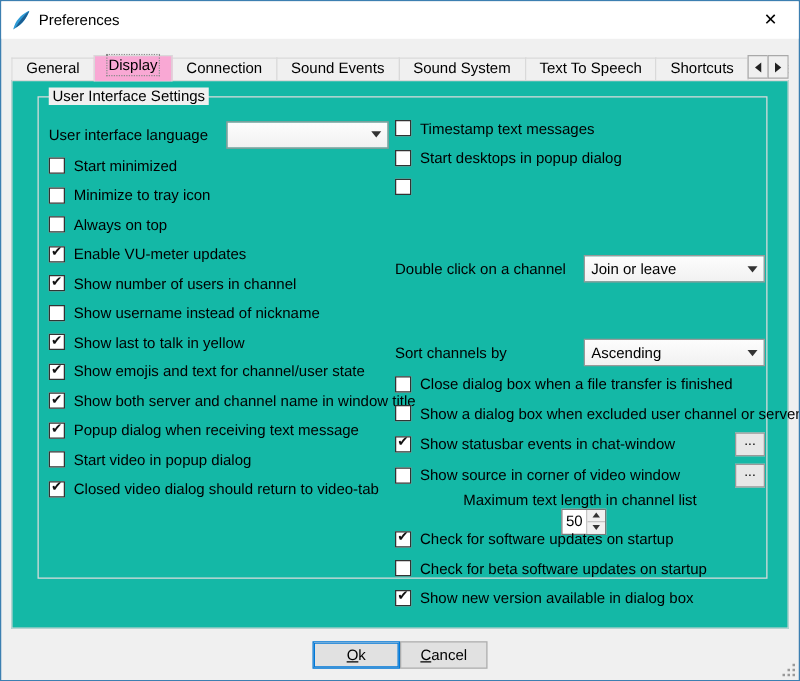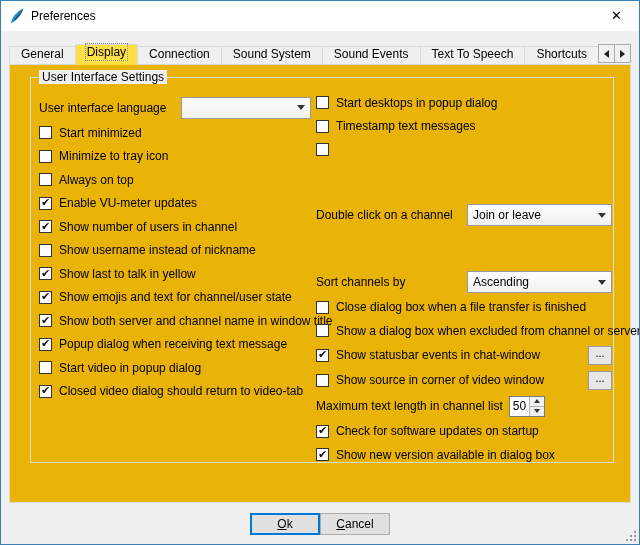--- a/index.html
+++ b/index.html
@@ -29,56 +29,56 @@
     position: absolute; top: 42px; left: 8px; right: 8px; height: 22px;
     display: flex; align-items: flex-end; overflow: hidden; white-space: nowrap;
   }
   .tab {
     height: 19px; padding: 0 11px; background: #f0f0f0;
     border: 1px solid #d9d9d9; border-bottom: none;
     display: inline-flex; align-items: flex-start; margin-right: -1px;
     flex: none; position: relative; z-index: 1; cursor: default;
   }
   .tab.active {
-    height: 22px; background: #fde047; z-index: 3; margin-bottom: -1px;
+    height: 22px; background: #f9a8d4; z-index: 3; margin-bottom: -1px;
     border: 1px solid #d9d9d9; border-bottom: 1px solid #f0f0f0;
   }
   .tab.active .tab-label { outline: 1px dotted #8a8a8a; outline-offset: 1px; }
   .tab-scrollers {
     position: absolute; right: 0; bottom: 2px; height: 19px; z-index: 4;
     display: flex; background: #f0f0f0;
   }
   .tab-scroll {
     width: 17px; height: 19px; border: 1px solid #a9a9a9; background: #f0f0f0;
     display: flex; align-items: center; justify-content: center; margin-left: -1px;
   }
   .tri-left  { width: 0; height: 0; border-top: 4px solid transparent; border-bottom: 4px solid transparent; border-right: 5px solid #222; }
   .tri-right { width: 0; height: 0; border-top: 4px solid transparent; border-bottom: 4px solid transparent; border-left: 5px solid #222; }
 
   
   .panel {
     position: absolute; top: 63px; left: 8px; right: 8px; bottom: 41px;
-    border: 1px solid #d9d9d9; background: #eab308; z-index: 2;
+    border: 1px solid #d9d9d9; background: #14b8a6; z-index: 2;
   }
 
   .groupbox {
     position: absolute; left: 20px; top: 12px; width: 584px; height: 386px;
     border: 1px solid #dcdcdc;
   }
   .groupbox-legend {
     position: absolute; top: -8px; left: 8px; background: #f0f0f0; padding: 0 3px;
   }
 
   .col-left  { position: absolute; left: 8px;  top: 16px; width: 272px; }
   .col-right { position: absolute; left: 285px; top: 13px; width: 296px; }
 
   .row  { height: 23.5px; display: flex; align-items: center; }
   .row-combo { height: 27px; display: flex; align-items: center; margin-top: 40px; }
   .row-btn   { height: 25px; display: flex; align-items: center; }
-  .row-spin  { height: 27px; display: flex; align-items: center; }
+  .row-spin  { height: 27px; display: flex; align-items: center; flex-direction: column; }
   .row-lang  { height: 27px; display: flex; align-items: center; }
 
   .cb {
     width: 13px; height: 13px; background: #fff; border: 1px solid #333;
     margin-right: 7px; flex: none;
     display: inline-flex; align-items: center; justify-content: center;
   }
   .mark { font-size: 11px; line-height: 1; color: #111; margin-top: -1px; }
   .lbl { white-space: nowrap; text-align: right; }
 
@@ -144,24 +144,24 @@
     <div class="tab">
         <span class="tab-label">General</span>
       </div>
     <div class="tab active">
         <span class="tab-label">Display</span>
       </div>
     <div class="tab">
         <span class="tab-label">Connection</span>
       </div>
     <div class="tab">
+        <span class="tab-label">Sound Events</span>
+      </div>
+    <div class="tab">
         <span class="tab-label">Sound System</span>
-      </div>
-    <div class="tab">
-        <span class="tab-label">Sound Events</span>
       </div>
     <div class="tab">
         <span class="tab-label">Text To Speech</span>
       </div>
     <div class="tab">
         <span class="tab-label">Shortcuts</span>
       </div>
     <div class="tab">
         <span class="tab-label">Video</span>
       </div>
@@ -262,27 +262,27 @@
           <span class="lbl">Closed video dialog should return to video-tab</span>
         </div>
       </div>
 
       <div class="col-right">
 
         <div class="row">
           <span class="cb">
               <span class="mark"></span>
             </span>
+          <span class="lbl">Timestamp text messages</span>
+        </div>
+        <div class="row">
+          <span class="cb">
+              <span class="mark"></span>
+            </span>
           <span class="lbl">Start desktops in popup dialog</span>
-        </div>
-        <div class="row">
-          <span class="cb">
-              <span class="mark"></span>
-            </span>
-          <span class="lbl">Timestamp text messages</span>
         </div>
         <div class="row">
           <span class="cb">
               <span class="mark"></span>
             </span>
         </div>
 
         <div class="row-combo">
           <span class="lbl">Double click on a channel</span>
           <span class="combo combo-right">
@@ -302,21 +302,21 @@
         <div class="row">
           <span class="cb">
               <span class="mark"></span>
             </span>
           <span class="lbl">Close dialog box when a file transfer is finished</span>
         </div>
         <div class="row">
           <span class="cb">
               <span class="mark"></span>
             </span>
-          <span class="lbl">Show a dialog box when excluded from channel or server</span>
+          <span class="lbl">Show a dialog box when excluded user channel or server</span>
         </div>
 
         <div class="row-btn">
           <span class="cb">
               <span class="mark">✔</span>
             </span>
           <span class="lbl">Show statusbar events in chat-window</span>
           <span class="dots-btn">...</span>
         </div>
 
@@ -337,20 +337,26 @@
               <span class="spin-down"></span>
             </span>
           </span>
         </div>
 
         <div class="row">
           <span class="cb">
               <span class="mark">✔</span>
             </span>
           <span class="lbl">Check for software updates on startup</span>
+        </div>
+        <div class="row">
+          <span class="cb">
+              <span class="mark"></span>
+            </span>
+          <span class="lbl">Check for beta software updates on startup</span>
         </div>
         <div class="row">
           <span class="cb">
               <span class="mark">✔</span>
             </span>
           <span class="lbl">Show new version available in dialog box</span>
         </div>
       </div>
 
     </div>

